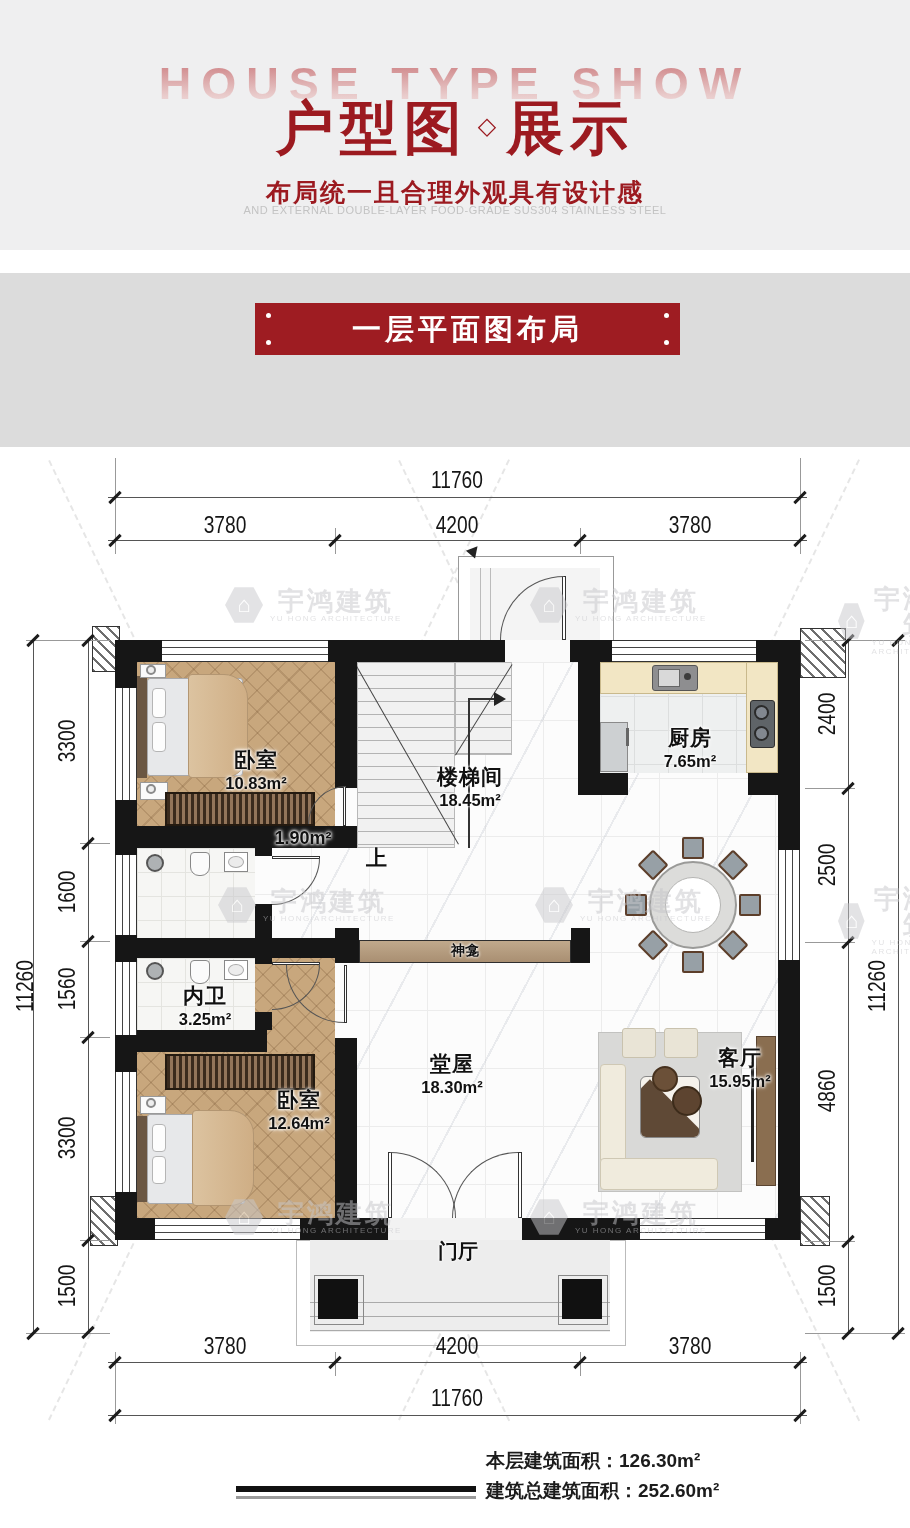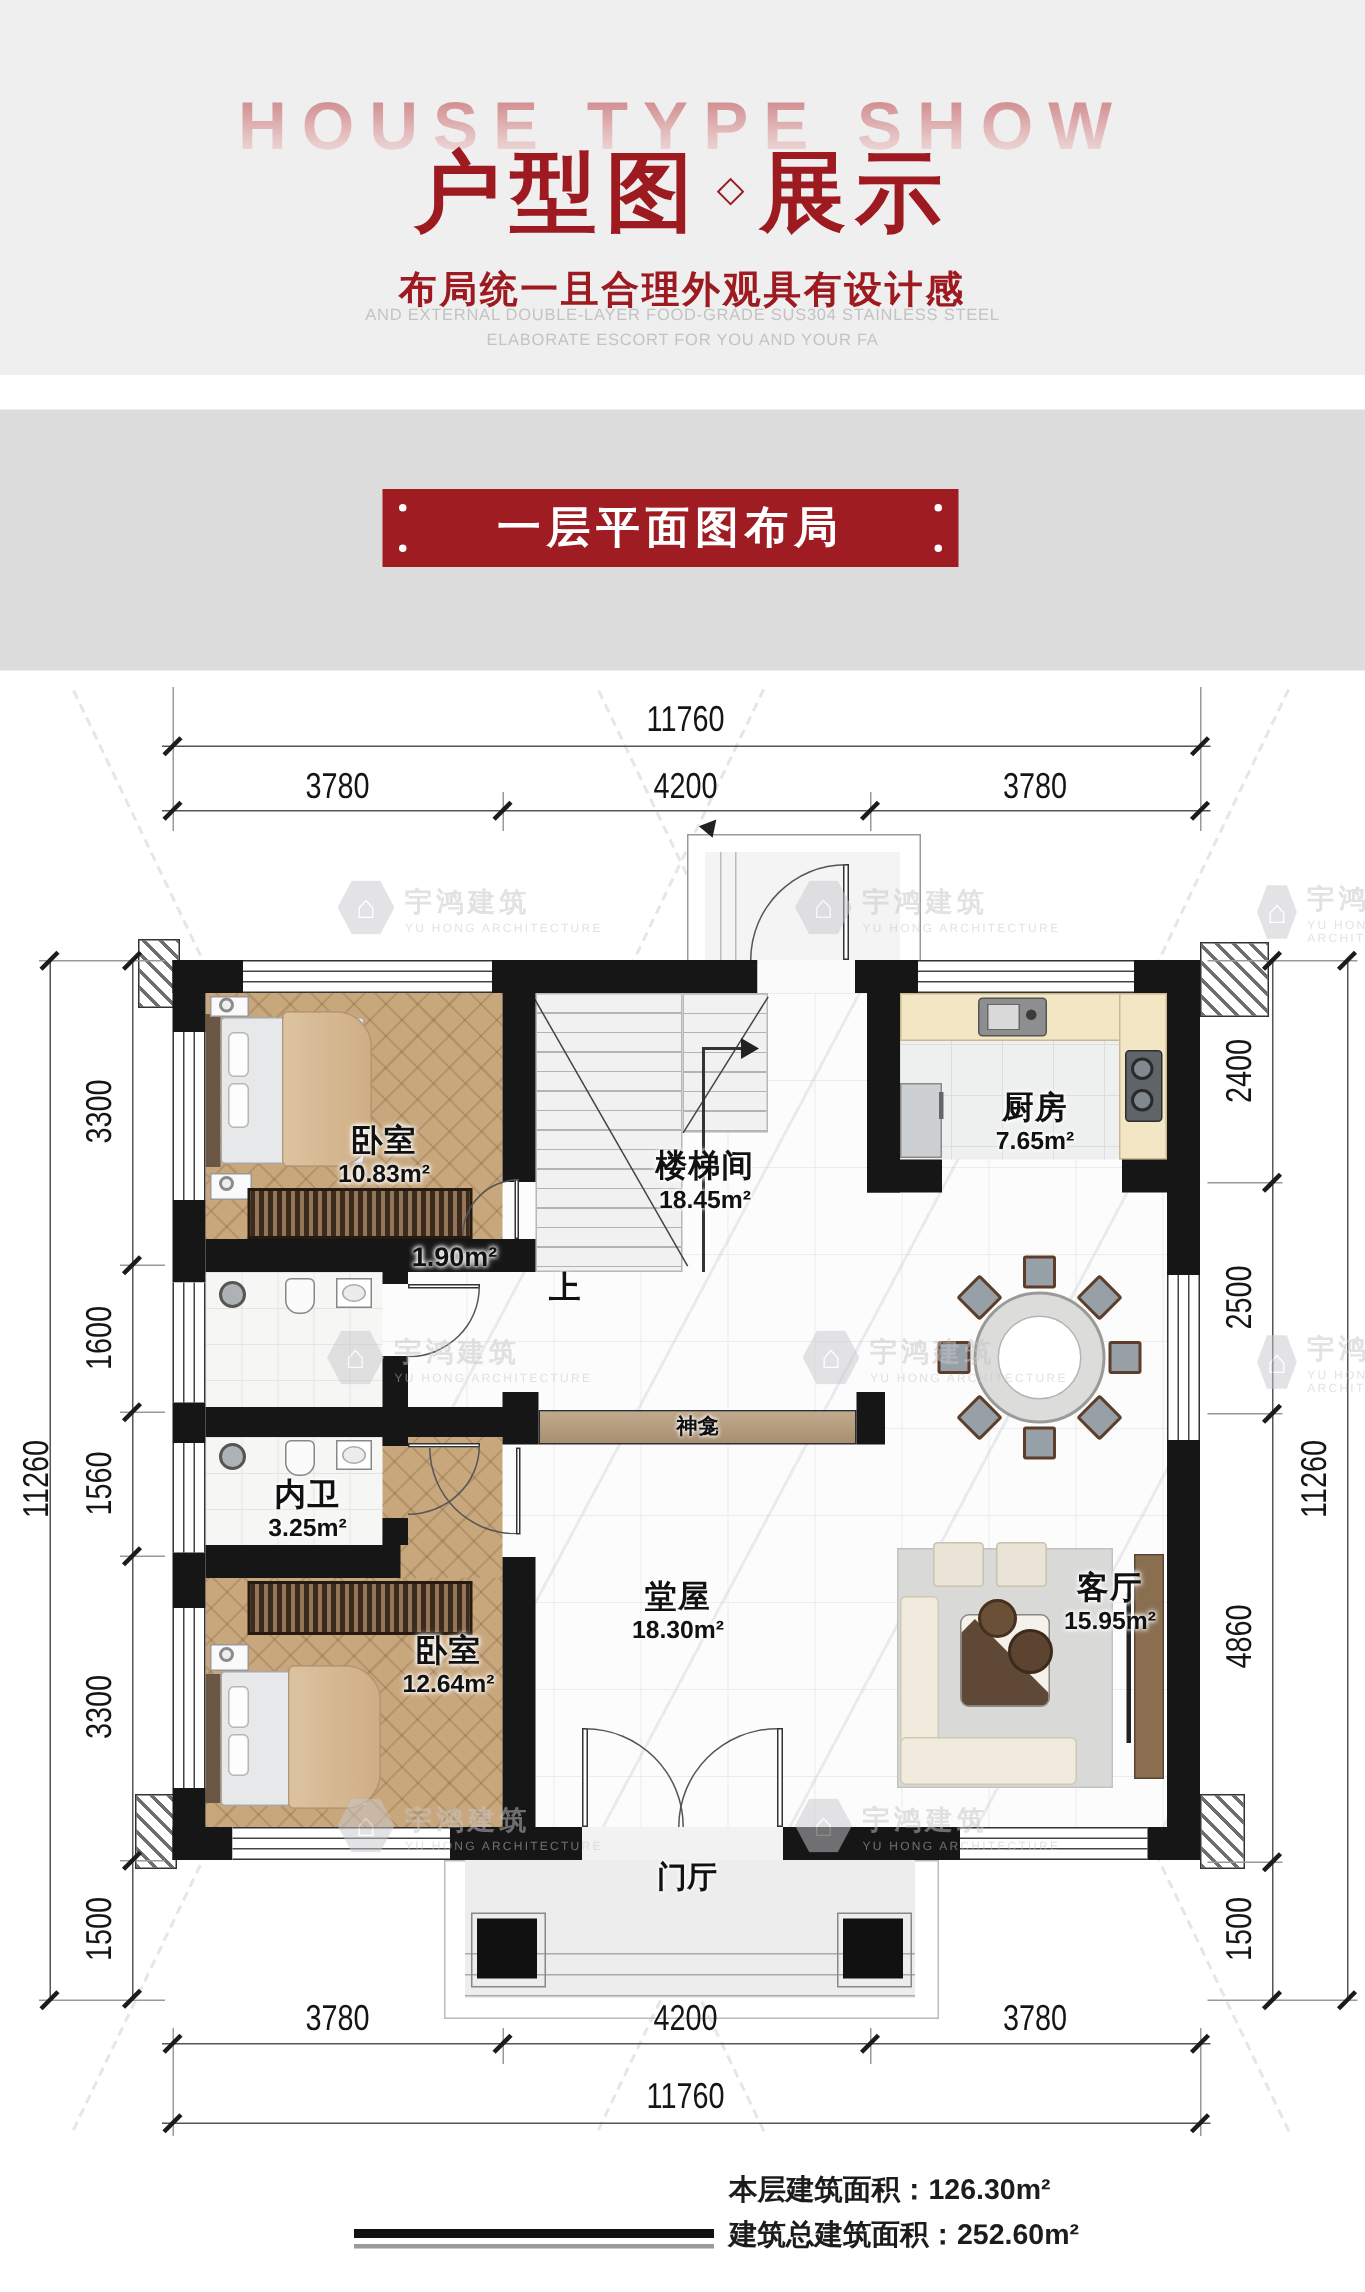--- a/index.html
+++ b/index.html
@@ -11,21 +11,21 @@
   .hdr{position:absolute;left:0;top:0;width:910px;height:250px;background:#efeff0;}
   .grayband{position:absolute;left:0;top:273px;width:910px;height:174px;background:#dcdcdc;}
   .hts{position:absolute;left:0;top:58px;width:910px;text-align:center;font-size:45px;font-weight:bold;letter-spacing:10px;
        background:linear-gradient(180deg,#ca797c 0%,#e8c9c9 70%,#f2e3e3 100%);
        -webkit-background-clip:text;background-clip:text;color:transparent;}
   .maintitle{position:absolute;left:0;top:90px;width:910px;text-align:center;color:#9c1a20;font-weight:bold;}
   .maintitle .big{font-size:58px;letter-spacing:6px;}
   .maintitle .dia{font-size:24px;vertical-align:14px;margin:0 10px;}
   .subtitle{position:absolute;left:0;top:176px;width:910px;text-align:center;font-size:25px;font-weight:bold;color:#9c1a20;letter-spacing:2px;}
   .engline{width:910px;text-align:center;font-size:11px;color:#c3c3c3;letter-spacing:.5px;line-height:16.5px;}
-  .banner{position:absolute;left:255px;top:326px;width:384px;height:52px;background:#9e1c22;color:#fff;
+  .banner{position:absolute;left:255px;top:303px;width:425px;height:52px;background:#9e1c22;color:#fff;
           text-align:center;line-height:52px;font-size:29px;font-weight:bold;letter-spacing:4px;}
   .bdot{position:absolute;width:5px;height:5px;border-radius:50%;background:#fff;}
   .roomlist{position:absolute;left:0;top:380px;width:910px;text-align:center;font-size:25px;font-weight:bold;color:#9e1c22;}
 
   
   .dash{position:absolute;border-top:2px dashed #d2d2d2;opacity:.55;transform-origin:0 0;}
   .wall{position:absolute;background:#161616;z-index:3;}
   .winh{position:absolute;height:22px;background:#fff;border-top:1.5px solid #333;border-bottom:1.5px solid #333;box-sizing:border-box;z-index:3;
         background-image:linear-gradient(#444,#444),linear-gradient(#444,#444);background-repeat:no-repeat;
         background-size:100% 1px,100% 1px;background-position:0 6px,0 13px;}
@@ -71,21 +71,21 @@
   .rlabel{position:absolute;width:140px;margin-left:-70px;text-align:center;z-index:7;color:#111;
           text-shadow:0 0 3px #fff,0 0 3px #fff,0 0 5px #fff;}
   .rname{font-size:21px;font-weight:bold;letter-spacing:1px;}
   .rarea{font-size:16.5px;font-weight:bold;}
   .slabel{position:absolute;z-index:7;color:#111;font-weight:bold;text-shadow:0 0 3px #fff,0 0 3px #fff;}
 
   
   .wm{position:absolute;display:flex;align-items:center;gap:7px;opacity:.5;z-index:6;}
   .wm-logo{width:38px;height:38px;background:#c9c9cd;display:flex;align-items:center;justify-content:center;
            clip-path:polygon(25% 3%,75% 3%,100% 50%,75% 97%,25% 97%,0 50%);color:#fff;font-size:22px;}
-  .wm-cn{font-size:18px;font-weight:bold;color:#c6c6ca;letter-spacing:3px;line-height:26px;}
+  .wm-cn{font-size:26px;font-weight:bold;color:#c6c6ca;letter-spacing:3px;line-height:26px;text-align:center;}
   .wm-en{font-size:8px;color:#c6c6ca;letter-spacing:1.5px;}
 
   
   .f-title{font-size:38px;font-weight:bold;color:#151515;letter-spacing:3px;}
   .f-scale{font-size:28px;color:#151515;margin-left:14px;}
   .f-line1{position:absolute;left:236px;top:1486px;width:240px;height:6px;background:#111;z-index:2;}
   .f-line2{position:absolute;left:236px;top:1496px;width:240px;height:3px;background:#9a9a9a;z-index:2;}
   .f-areas{position:absolute;left:486px;top:1446px;font-size:19px;font-weight:bold;color:#1c1c1c;line-height:30px;z-index:2;}
 </style>
 </head>
@@ -96,21 +96,20 @@
   <div class="hdr"></div>
   <div class="grayband"></div>
 
   <div class="hts">HOUSE TYPE SHOW</div>
   <div class="maintitle">
     <span class="big">户型图</span><span class="dia">◇</span><span class="big">展示</span>
   </div>
   <div class="subtitle">布局统一且合理外观具有设计感</div>
   <div class="abs" style="left:0;top:202px;">
     <div class="engline">AND EXTERNAL DOUBLE-LAYER FOOD-GRADE SUS304 STAINLESS STEEL</div>
-    <div class="engline">ELABORATE ESCORT FOR YOU AND YOUR FA</div>
   </div>
 
   <div class="banner">
     <span>一层平面图布局</span>
     <span class="bdot" style="left:11px;top:10px;"></span>
     <span class="bdot" style="right:11px;top:10px;"></span>
     <span class="bdot" style="left:11px;bottom:10px;"></span>
     <span class="bdot" style="right:11px;bottom:10px;"></span>
   </div>
 

